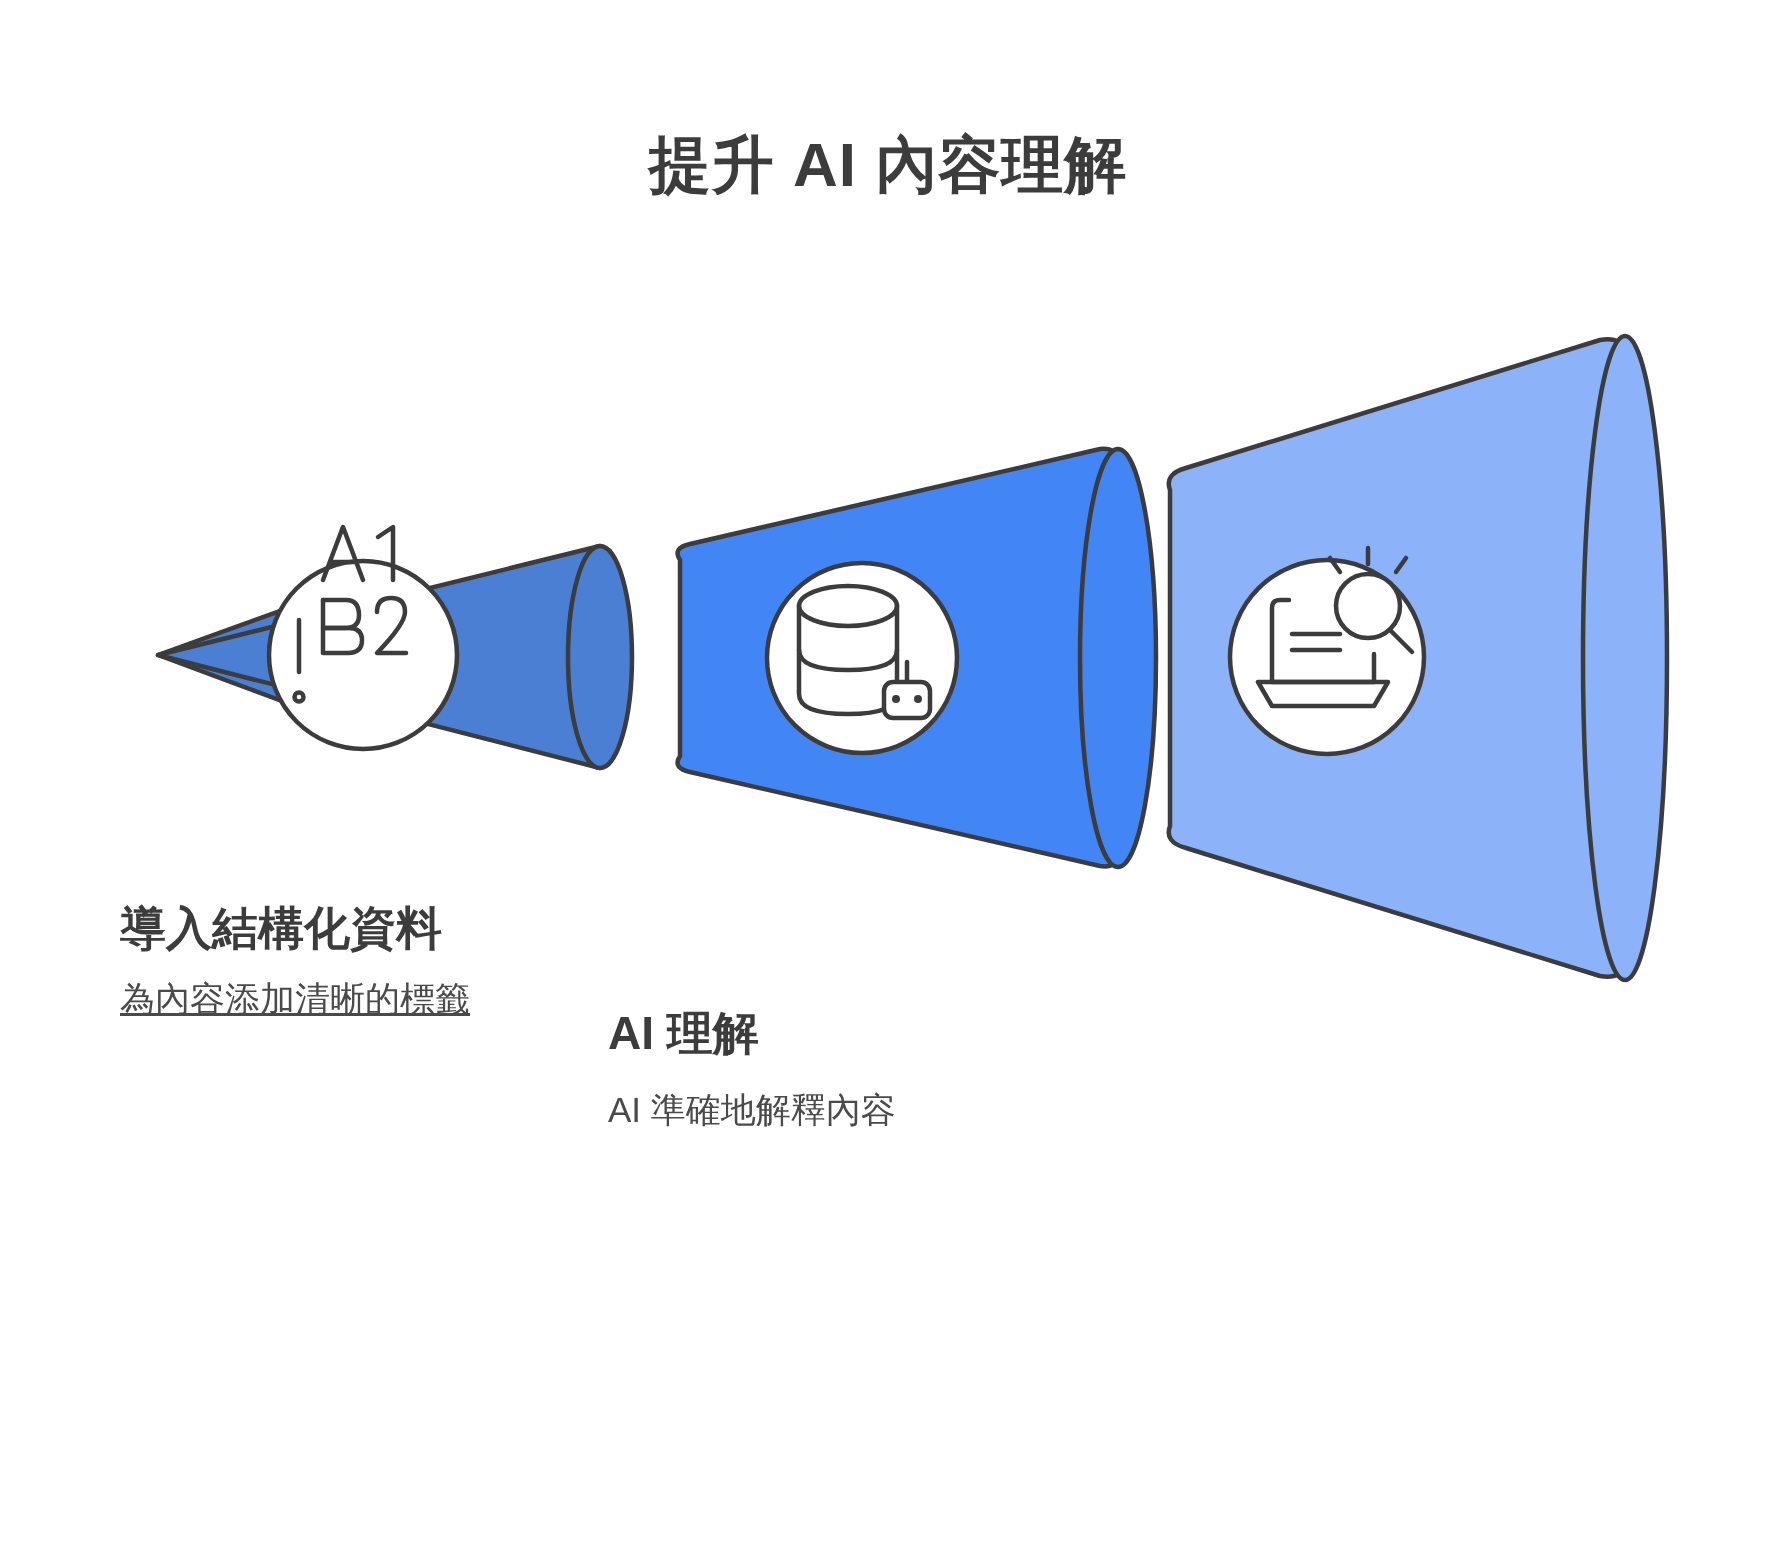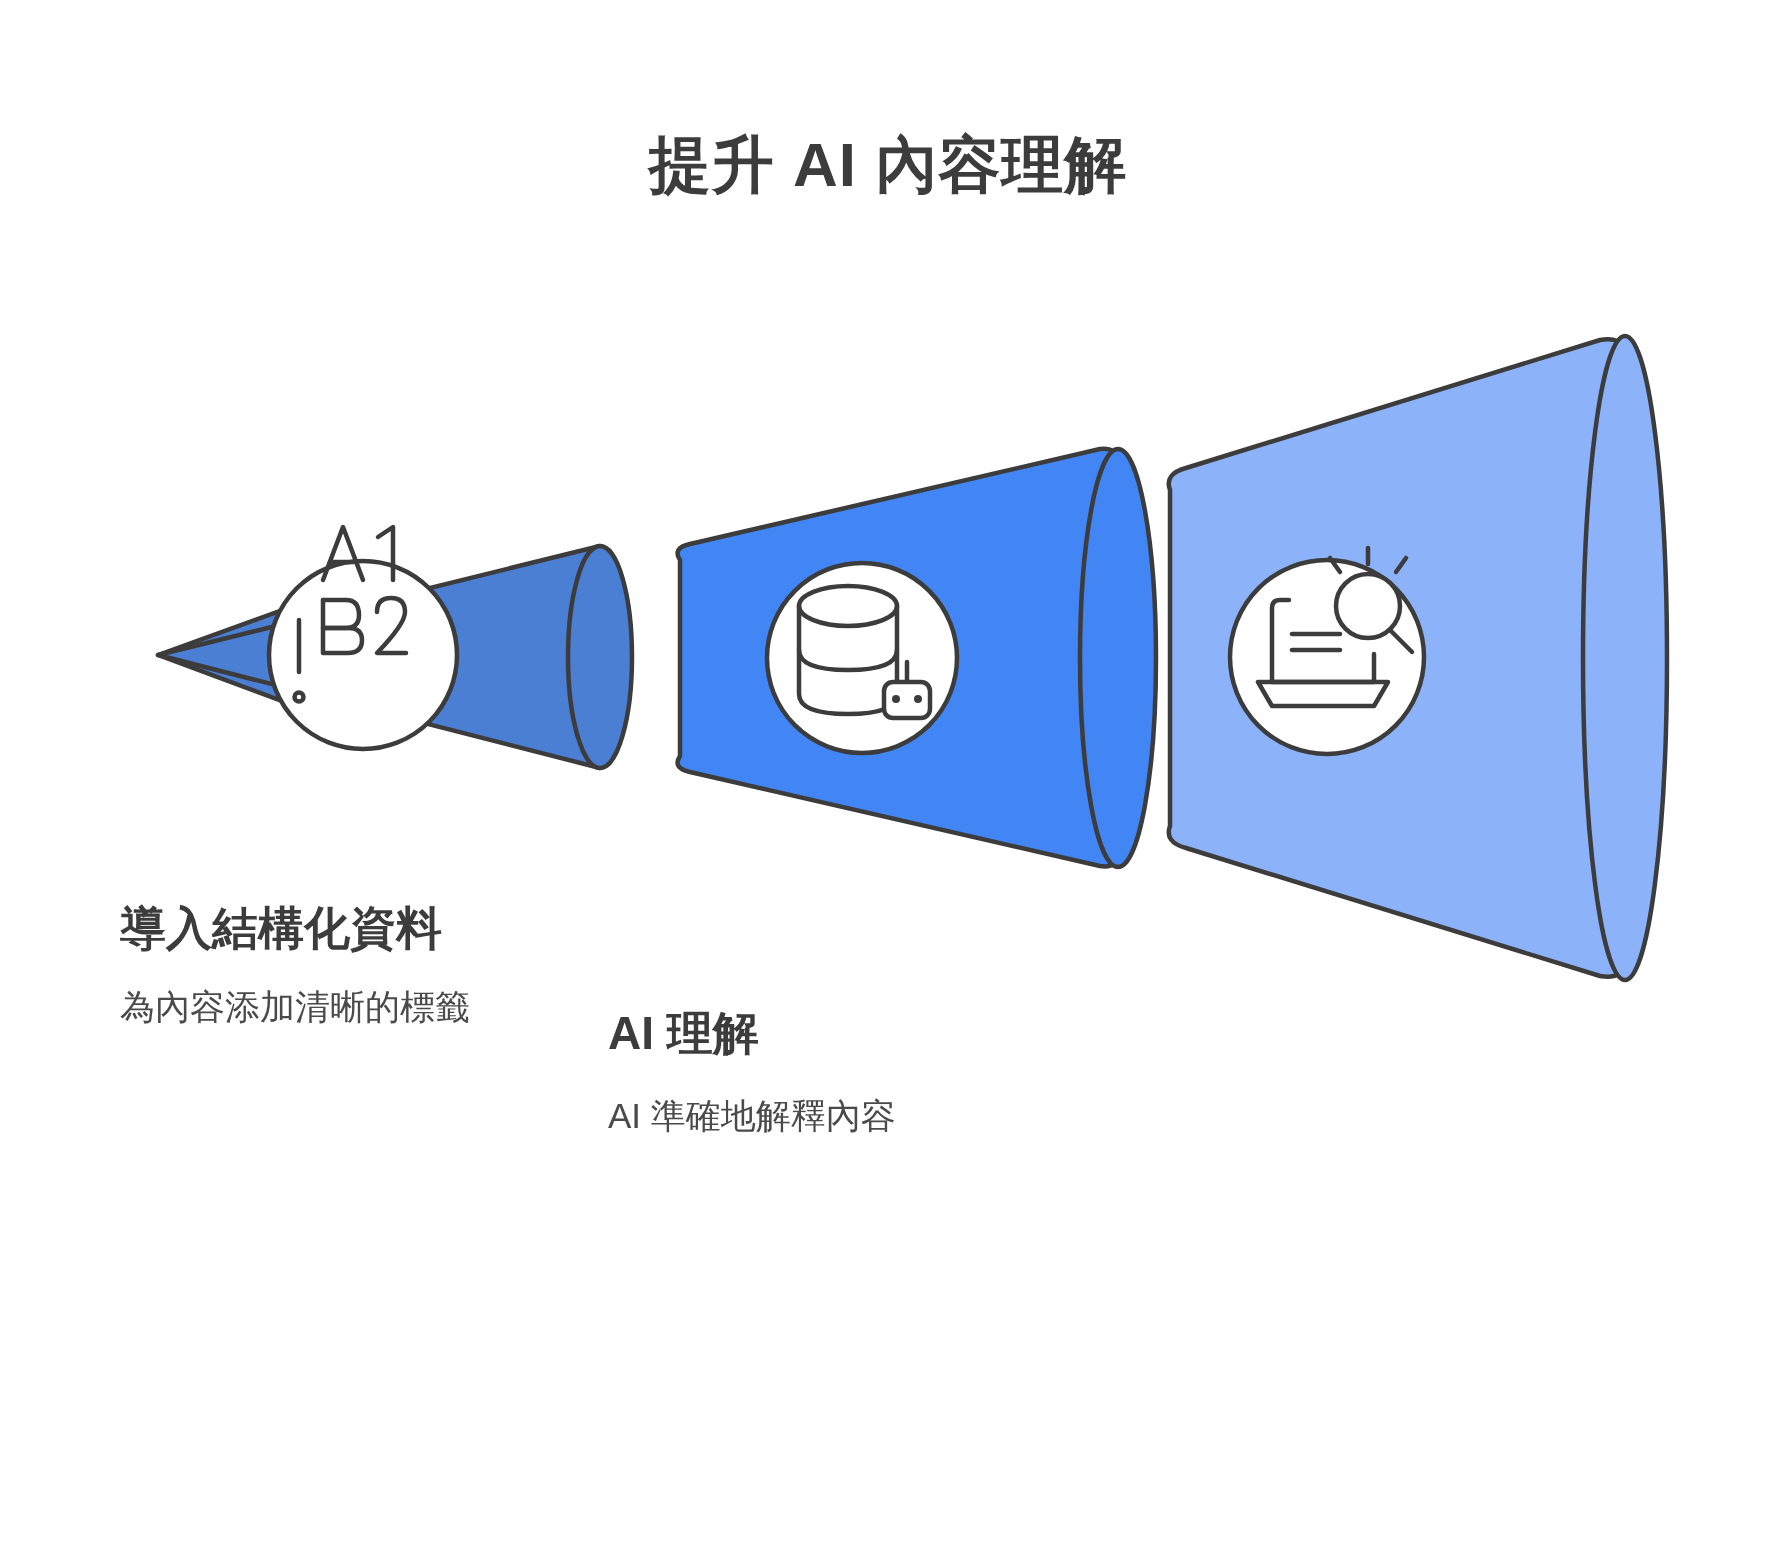--- a/index.html
+++ b/index.html
@@ -50,24 +50,24 @@
     font-weight: bold;
     color: #3c3c3c;
     line-height: 1.25;
     white-space: nowrap;
   }
   .caption .c-desc {
     font-size: 35px;
     font-weight: normal;
     color: #4a4a4a;
     line-height: 1.42;
-    margin-top: 28px;
+    margin-top: 22px;
   }
   #caption-1 { left: 120px; top: 900px; width: 430px; }
-  #caption-1 .c-desc { margin-top: 24px; }
+  #caption-1 .c-desc { margin-top: 16px; text-decoration: underline; }
   #caption-2 { left: 608px; top: 1005px; width: 420px; }
   #caption-3 { left: 1010px; top: 1110px; width: 450px; }
 </style>
 </head>
 <body>
 
 <div class="canvas">
 
   <div id="title">提升 AI 內容理解</div>
 

